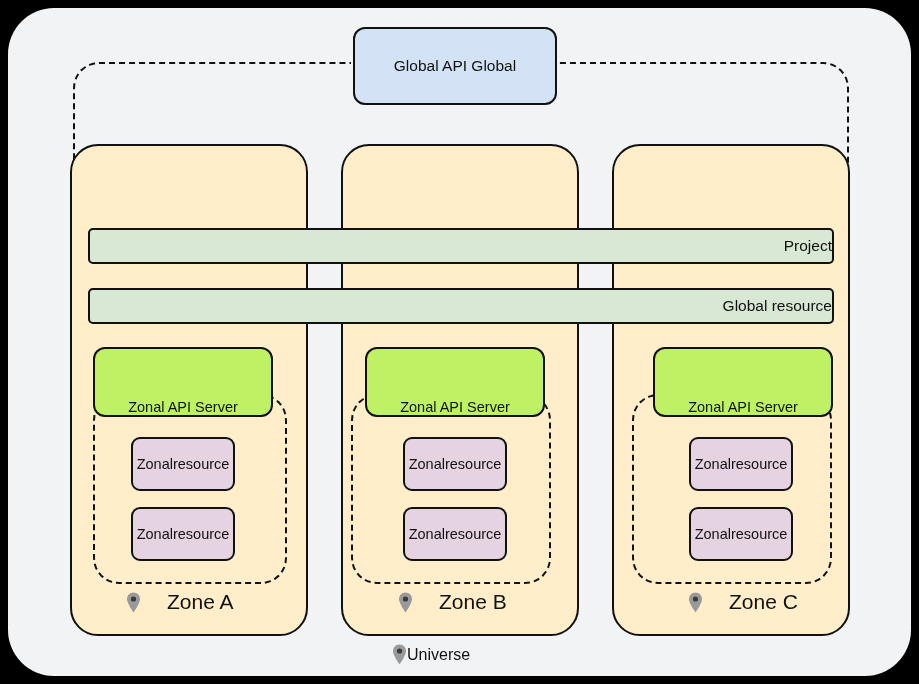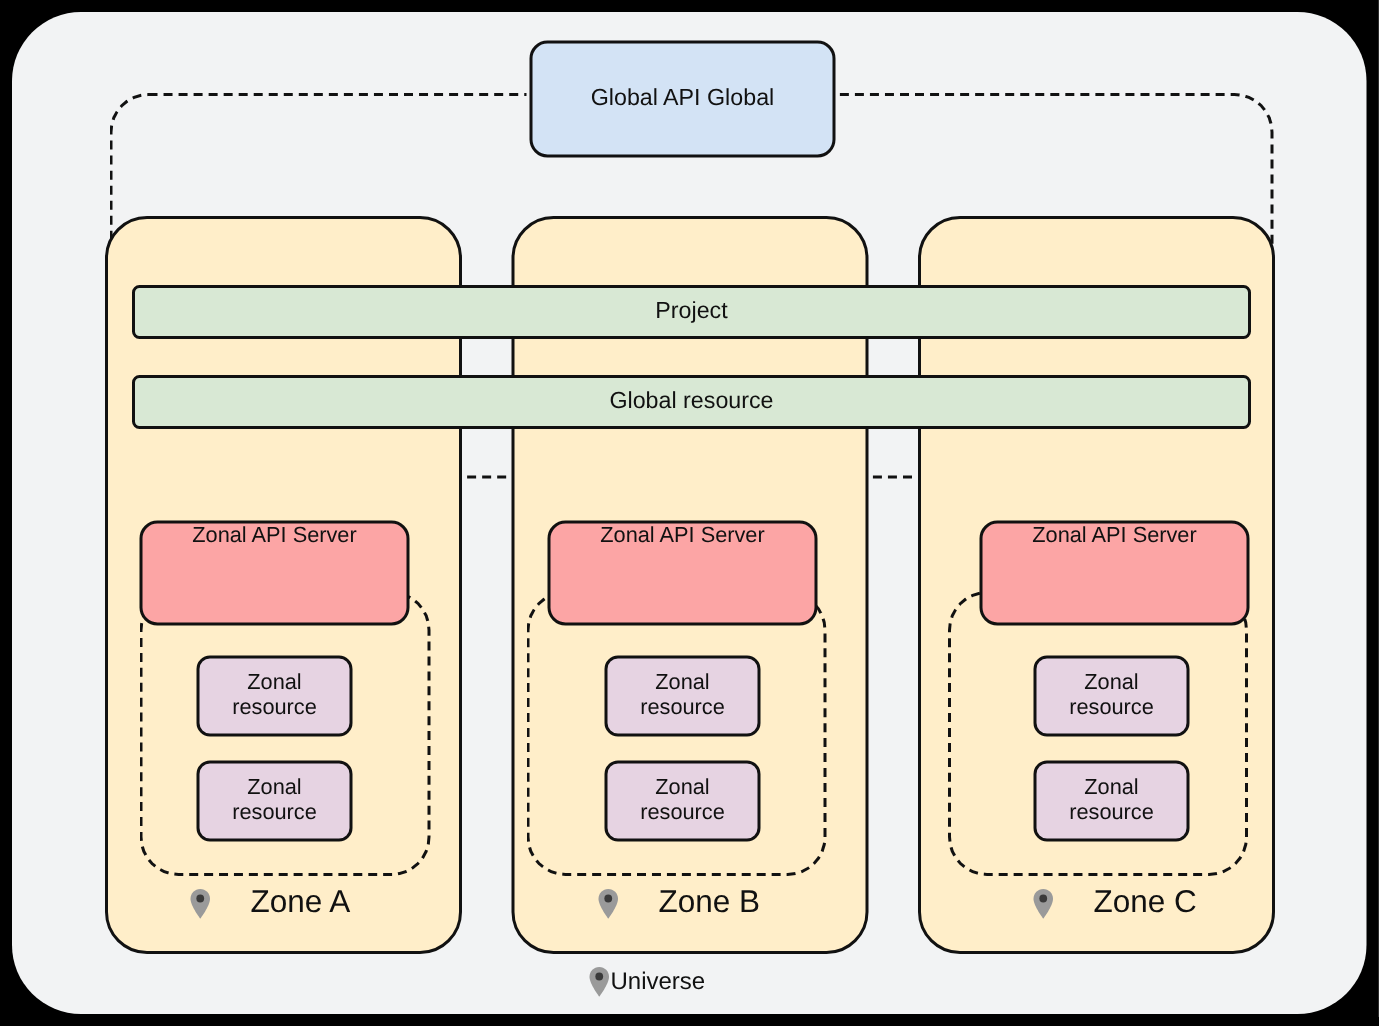--- a/index.html
+++ b/index.html
@@ -25,48 +25,48 @@
     position:absolute;top:144px;width:234px;height:488px;
     background:#ffeec9;border:2.2px solid #111;border-radius:28px;
   }
   .zone-a{left:70px;}
   .zone-b{left:341px;}
   .zone-c{left:612px;}
 
   .bar{
     position:absolute;left:88px;width:742px;height:32px;
     background:#d8e8d4;border:2.2px solid #111;border-radius:5px;
-    display:flex;align-items:center;justify-content:center;
-    font-size:15.5px;color:#111;
+    display:flex;align-items:center;justify-content:flex-end;
+    font-size:15.5px;color:#111;margin-top:38px;
   }
   .bar-project{top:190px;}
   .bar-global{top:250px;}
 
   .global-api{
     position:absolute;left:353px;top:27px;width:200px;height:74px;
     background:#d3e3f5;border:2.4px solid #111;border-radius:12px;
     display:flex;align-items:center;justify-content:center;
     font-size:15.5px;color:#111;
   }
 
   
   .zone-inner{
     position:absolute;border:2.4px dashed #111;border-radius:26px;
     background:transparent;
   }
   .zonal-api{
     position:absolute;width:176px;height:66px;
-    background:#fca5a5;border:2.4px solid #111;border-radius:12px;
-    display:flex;align-items:flex-start;justify-content:center;
+    background:#bef264;border:2.4px solid #111;border-radius:12px;
+    display:flex;align-items:flex-end;justify-content:center;
     font-size:14.5px;color:#111;z-index:3;
   }
   .zonal-res{
     position:absolute;width:100px;height:50px;
     background:#e6d3e2;border:2.2px solid #111;border-radius:9px;
-    display:flex;flex-direction:column;align-items:center;justify-content:center;
+    display:flex;flex-direction:row;align-items:center;justify-content:center;
     font-size:14.5px;line-height:17px;color:#111;z-index:3;
   }
   .zone-label{
     position:absolute;display:flex;align-items:center;gap:26px;
     font-size:21px;color:#111;z-index:4;
   }
   .universe-label{
     position:absolute;left:392px;top:644px;display:flex;align-items:center;
     font-size:16px;color:#111;z-index:6;
   }

